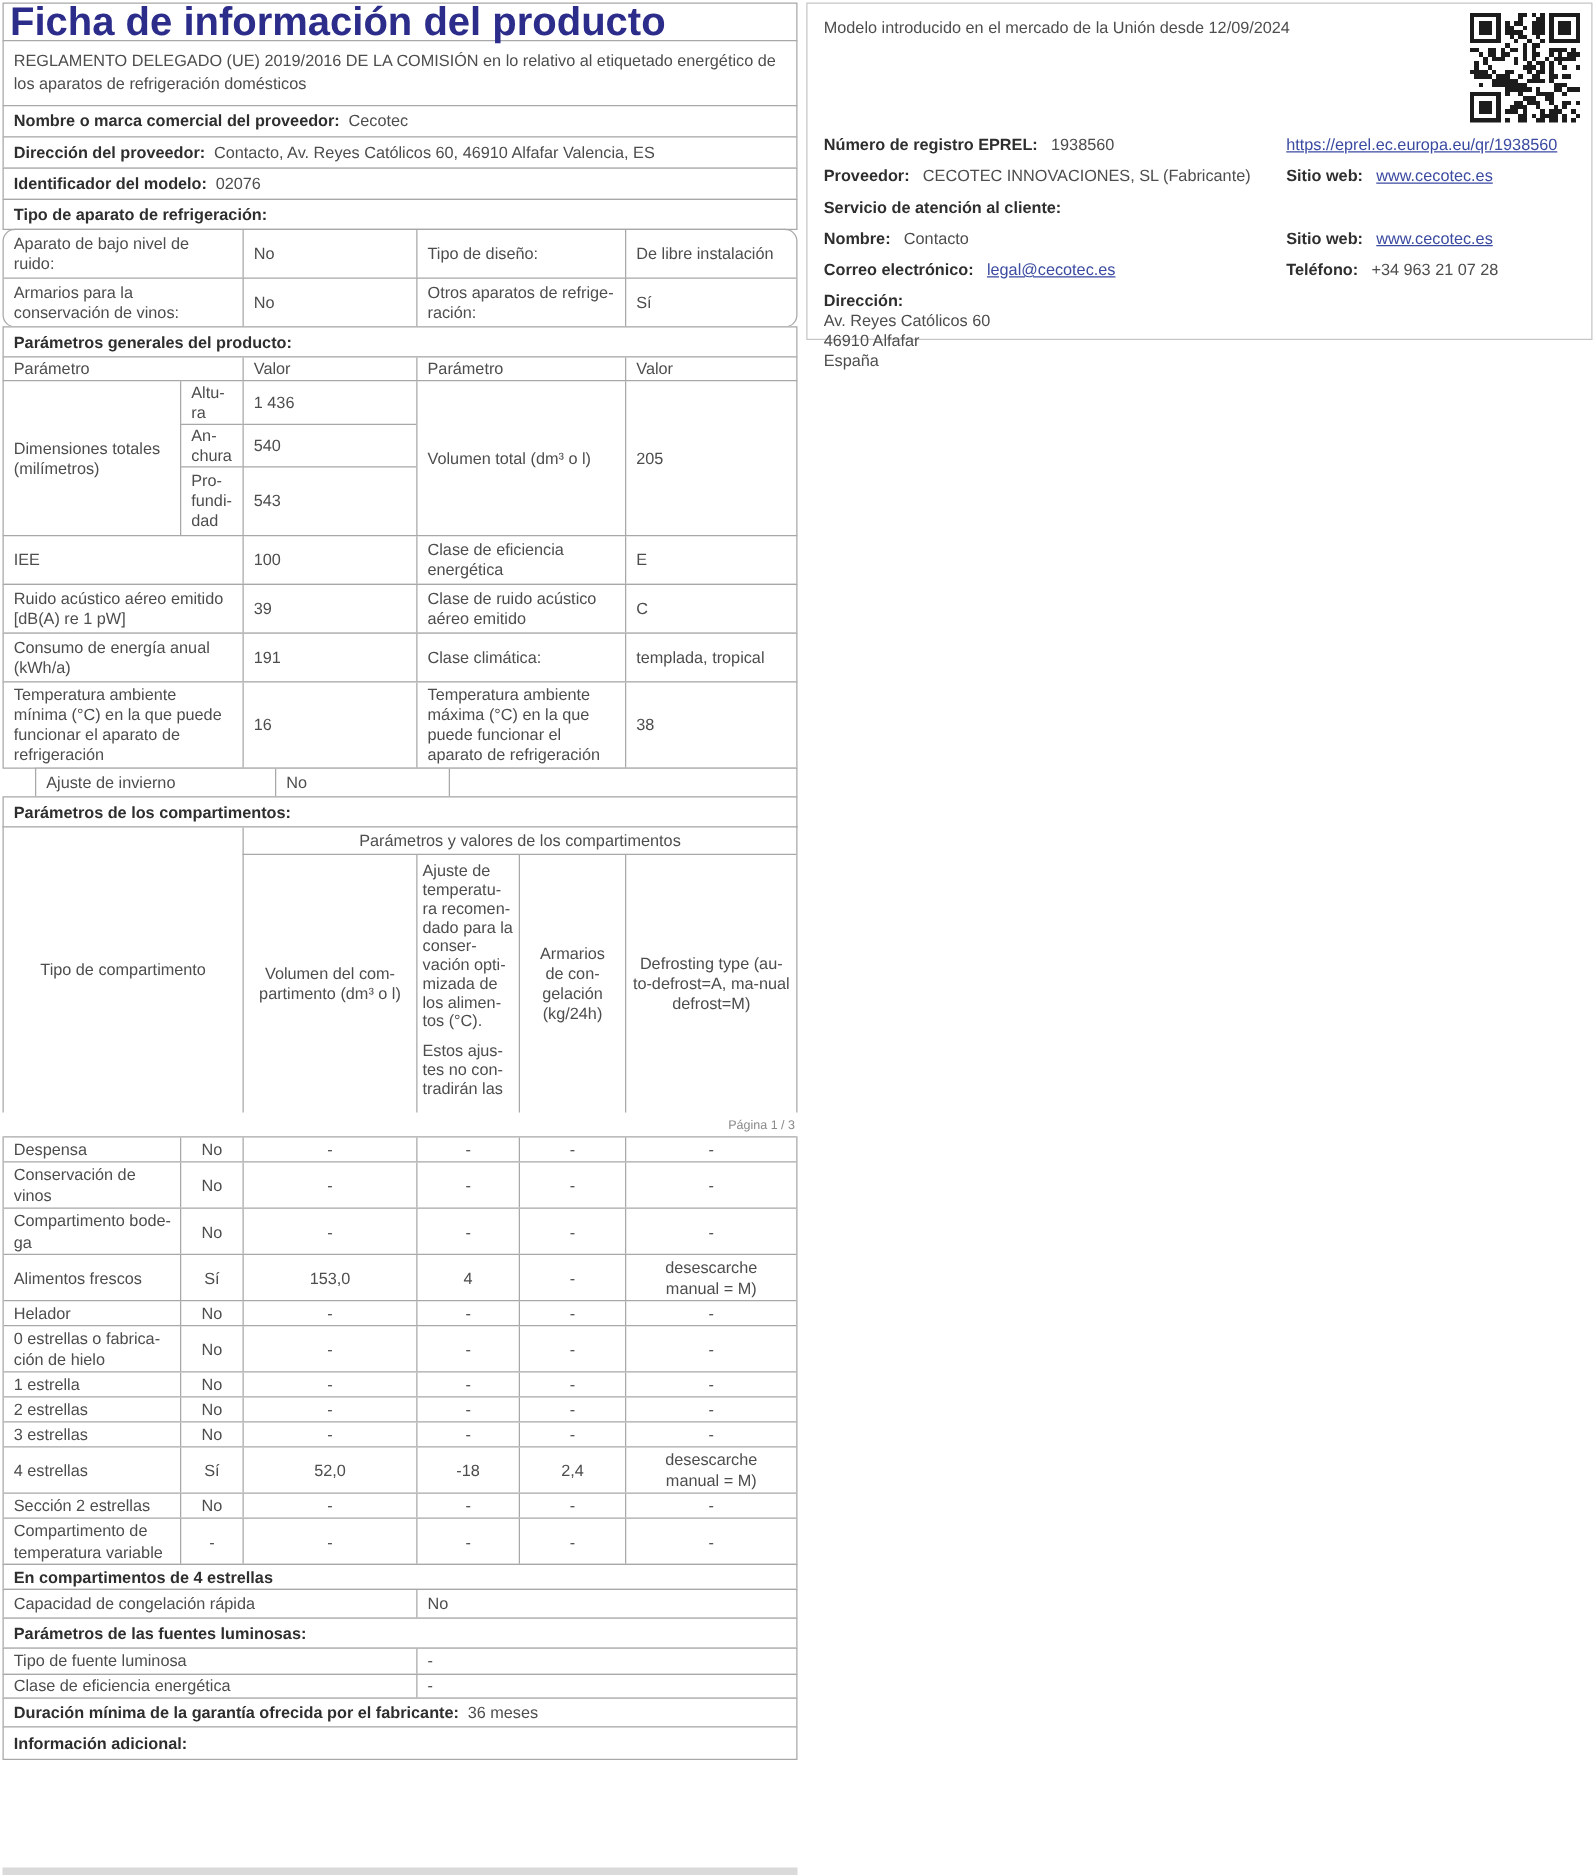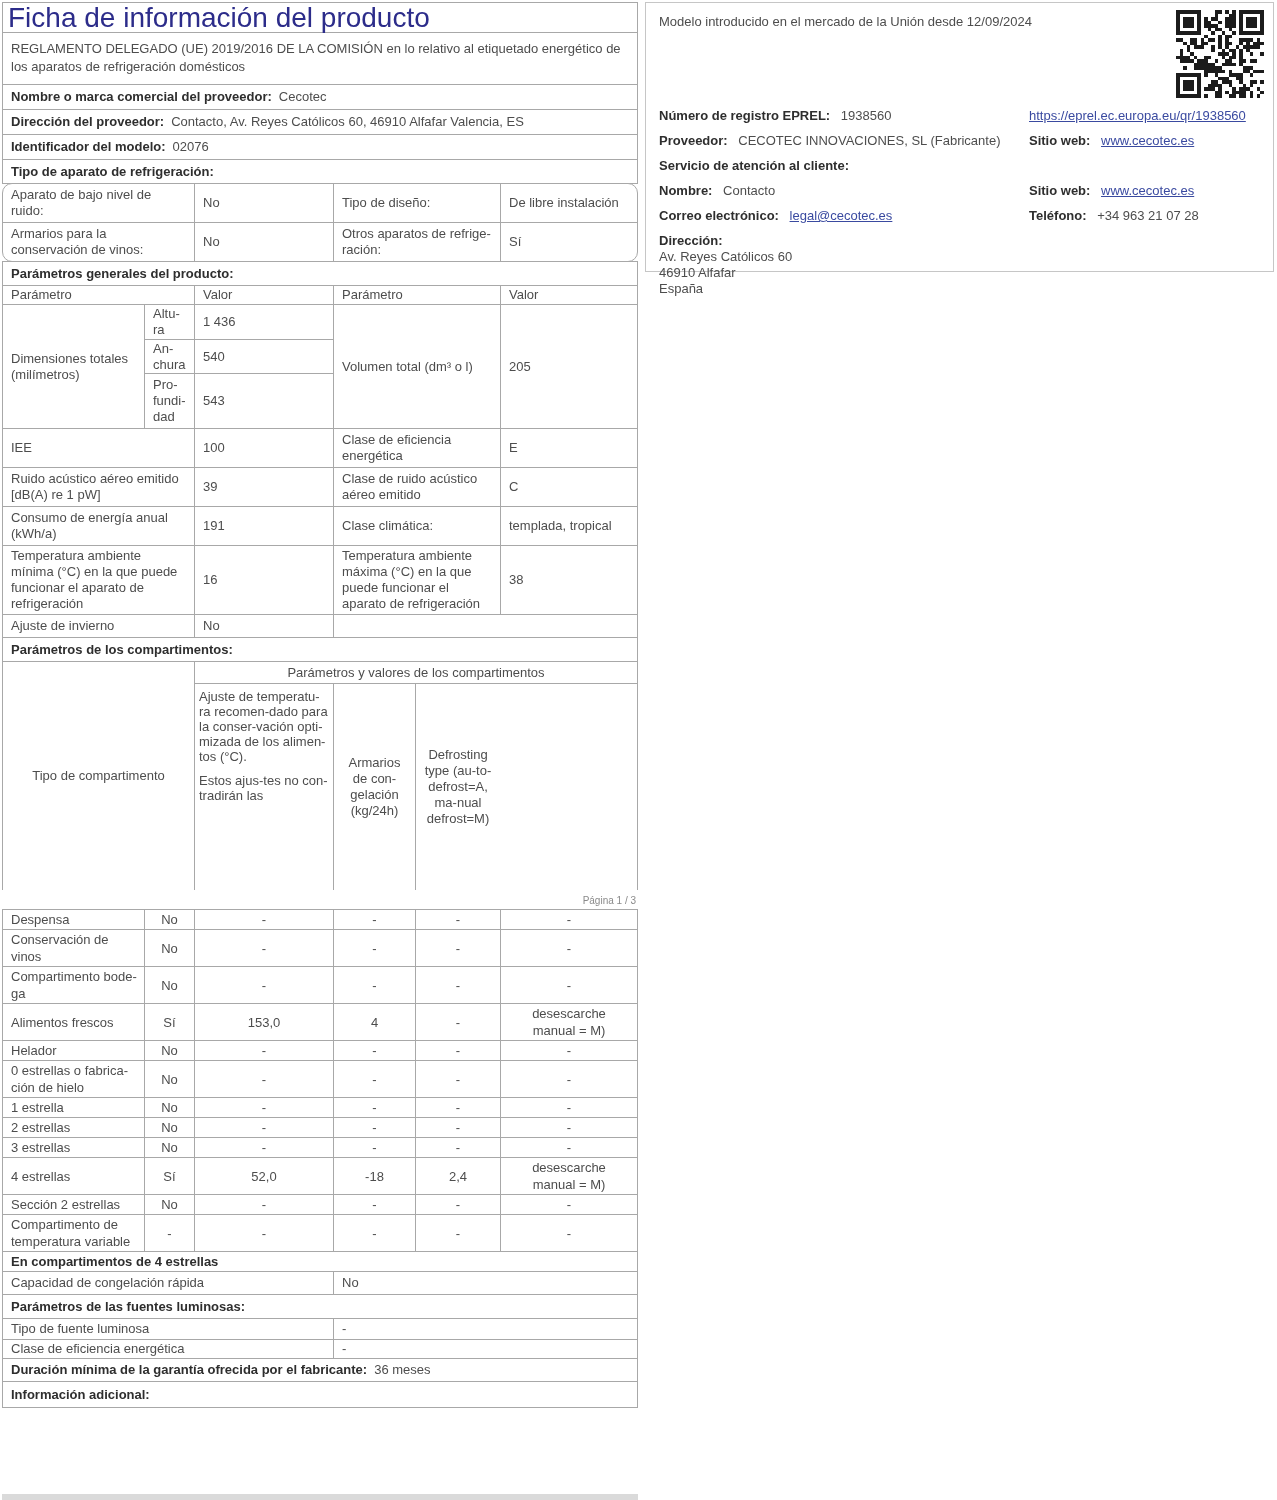--- a/index.html
+++ b/index.html
@@ -10,21 +10,21 @@
   html,body{background:#fff;}
   body{
     width:1277px;height:1500px;position:relative;overflow:hidden;
     font-family:"Liberation Sans", sans-serif;font-size:13px;color:var(--txt);
   }
   
   .doc{position:absolute;left:2px;top:2px;width:636px;}
   .blk{border:1px solid var(--bd);margin-top:-1px;background:#fff;}
   .doc > .blk:first-child{margin-top:0;}
   .tblk{padding:0 5px;}
-  .doc-title{font-size:28px;font-weight:normal;color:var(--accent);line-height:29px;}
+  .doc-title{font-size:32px;font-weight:bold;color:var(--accent);line-height:29px;}
   .sub{padding:7px 8px 8px 8px;line-height:18px;}
   .kv{padding:4px 8px;line-height:16px;}
   .lab{font-weight:bold;color:var(--lab);}
   .kvv{margin-left:7px;}
   .hd{font-weight:bold;color:var(--lab);padding:3px 8px;line-height:17px;}
   .g{display:grid;}
   .c{display:flex;align-items:center;padding:3px 8px;line-height:16px;min-height:22px;}
   .bl{border-left:1px solid var(--bd);}
   .bt{border-top:1px solid var(--bd);}
   .ctr{justify-content:center;text-align:center;}
@@ -35,21 +35,21 @@
   .gph .c{min-height:18px;padding:1px 8px;}
   .gpdims{grid-template-columns:141px 50px 139px 167px 1fr;grid-template-rows:34px 34px auto;}
   .dlabel{grid-row:1/4;grid-column:1;}
   .gpr{grid-row:1/4;grid-column:4;}
   .gprv{grid-row:1/4;grid-column:5;}
   .ds{grid-column:2;}
   .dv{grid-column:3;}
   .gpr4{grid-template-columns:191px 139px 167px 1fr;}
   .gpr4 .c{min-height:34px;}
   .tempr .c{padding:2px 8px;min-height:64px;}
-  .gpwin{grid-template-columns:191px 139px 1fr;}
+  .gpwin{grid-template-columns:191px 139px 1fr;margin-left:26px;}
   
   .compA{border-bottom:none;}
   .ch{grid-template-columns:191px 139px 82px 85px 1fr;grid-template-rows:22px 206px;}
   .tipo{grid-row:1/3;grid-column:1;justify-content:center;text-align:center;}
   .grouphdr{grid-column:2/6;grid-row:1;justify-content:center;text-align:center;
             border-bottom:1px solid var(--bd);padding:1px;min-height:21px;}
   .aj{display:block;padding:5px 4px;overflow:hidden;}
   .aj p + p{margin-top:9px;}
   .defh{padding:3px 4px;}
   .pfoot{text-align:right;font-size:10px;color:#8a8a8a;padding:5px 2px 3px 0;height:19px;}
@@ -157,20 +157,21 @@
     <div class="c bl">No</div>
     <div class="c bl"></div>
   </div>
 
   <div class="blk hd">Parámetros de los compartimentos:</div>
 
   <div class="blk compA">
     <div class="g ch">
       <div class="c tipo">Tipo de compartimento</div>
       <div class="c bl grouphdr">Parámetros y valores de los compartimentos</div>
+      <div class="c bl ctr">Volumen del com-partimento (dm³ o l)</div>
       <div class="bl aj">
         <p>Ajuste de temperatu-ra recomen-dado para la conser-vación opti-mizada de los alimen-tos (°C).</p>
         <p>Estos ajus-tes no con-tradirán las</p>
       </div>
       <div class="c bl ctr">Armarios de con-gelación (kg/24h)</div>
       <div class="c bl ctr defh">Defrosting type (au-to-defrost=A, ma-nual defrost=M)</div>
     </div>
   </div>
 
   <div class="pfoot">Página 1 / 3</div>

